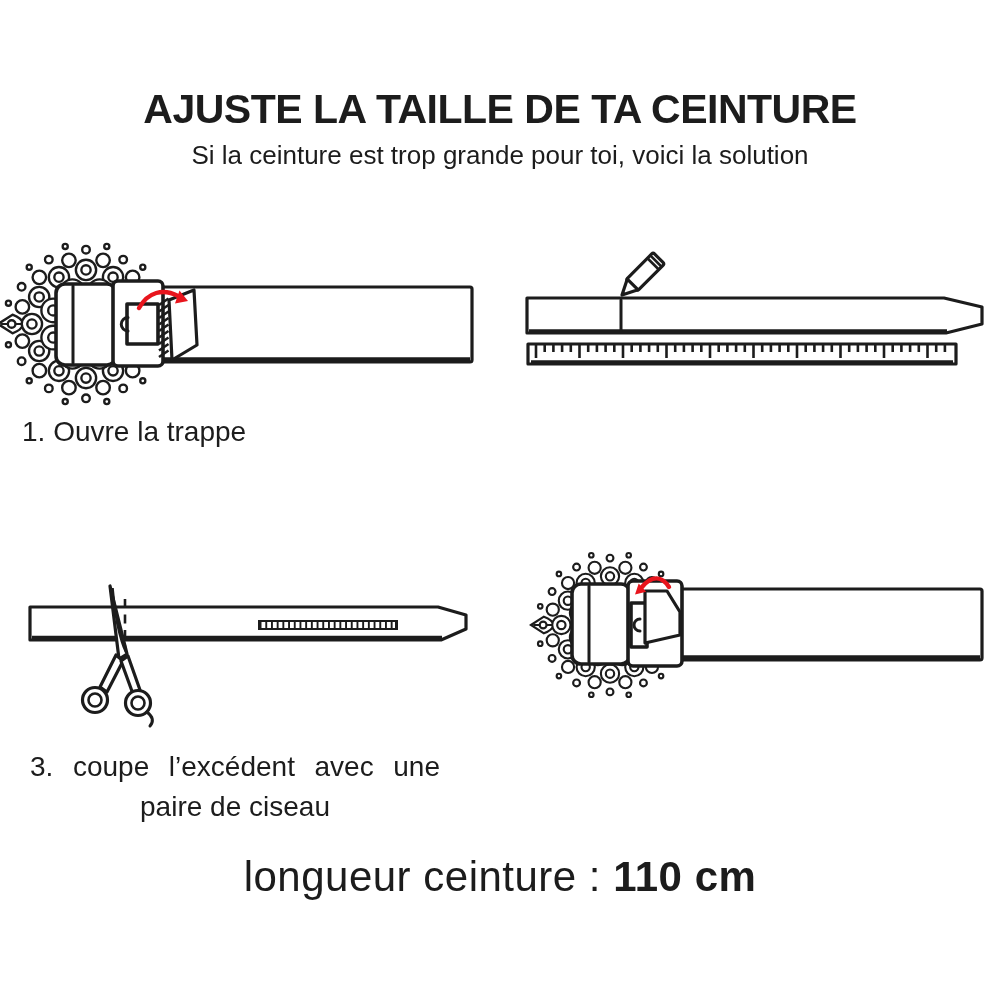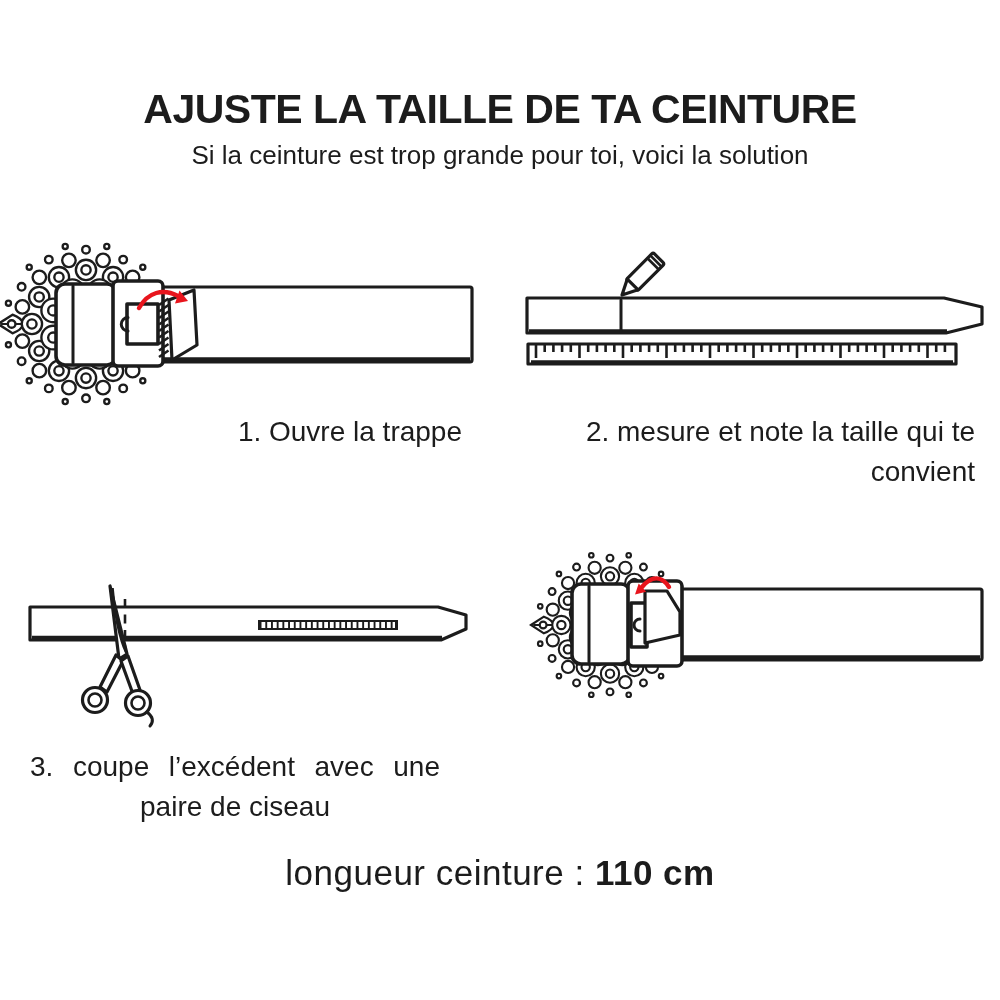--- a/index.html
+++ b/index.html
@@ -16,29 +16,29 @@
   .title{
     position:absolute;top:86px;left:0;right:0;margin:0;text-align:center;
     font-size:41px;font-weight:bold;letter-spacing:-0.5px;
   }
   .subtitle{
     position:absolute;top:140px;left:0;right:0;margin:0;text-align:center;
     font-size:26px;font-weight:normal;
   }
   .illos{position:absolute;left:0;top:0;width:1000px;height:1000px;display:block;}
   .caption{
-    position:absolute;margin:0;font-size:28px;line-height:1.42;text-align:right;
+    position:absolute;margin:0;font-size:28px;line-height:1.42;text-align:left;
   }
   .c1{left:22px;top:412px;width:440px;}
   .c2{left:535px;top:412px;width:440px;}
   .c3{left:30px;top:747px;width:410px;text-align:justify;text-align-last:center;}
   .c4{left:533px;top:731px;width:445px;}
   .footer{
     position:absolute;top:853px;left:0;right:0;margin:0;text-align:center;
-    font-size:35px;letter-spacing:0.5px;
+    font-size:42px;letter-spacing:0.5px;
   }
   .footer b{font-weight:bold;}
   
   .ln3{fill:#fff;stroke:var(--ink);stroke-width:3.2px;stroke-linejoin:round;stroke-linecap:round;}
   .ln3t{fill:#fff;stroke:var(--ink);stroke-width:3.6px;stroke-linejoin:round;}
   .lns{fill:none;stroke:var(--ink);stroke-width:3px;stroke-linecap:round;}
   .lns2{fill:none;stroke:var(--ink);stroke-width:2.6px;}
   .thick{fill:none;stroke:var(--ink);stroke-width:4.6px;}
   .dashcut{fill:none;stroke:var(--ink);stroke-width:2.6px;stroke-dasharray:9 6.5;}
   .ratchet{fill:var(--ink);stroke:none;}
@@ -277,17 +277,16 @@
       <rect class="ln3t" x="628" y="581" width="54" height="85" rx="5"></rect>
       <rect class="ln3t" x="631" y="603" width="16" height="44"></rect>
       <path class="lns" d="M640,619 A6,6 0 0 0 640,631"></path>
       <polygon class="ln3" points="645,591 667,591 680,612 680,635 645,643"></polygon>
       <path class="accent" d="M669,587 C662,576 652,575 642,587"></path>
       <polygon class="accent-head" points="635,594.5 638.7,583.6 646.2,591.8"></polygon>
     </g>
   </svg>
 
   <p class="caption c1">1. Ouvre la trappe</p>
-  <p class="caption c2">2. mesure et note la taille qui te convient</p>
   <p class="caption c3">3. coupe l’excédent avec une paire de ciseau</p>
 
   <p class="footer"><span>longueur ceinture : </span><b>110 cm</b></p>
 </div>
 
 </body></html>

